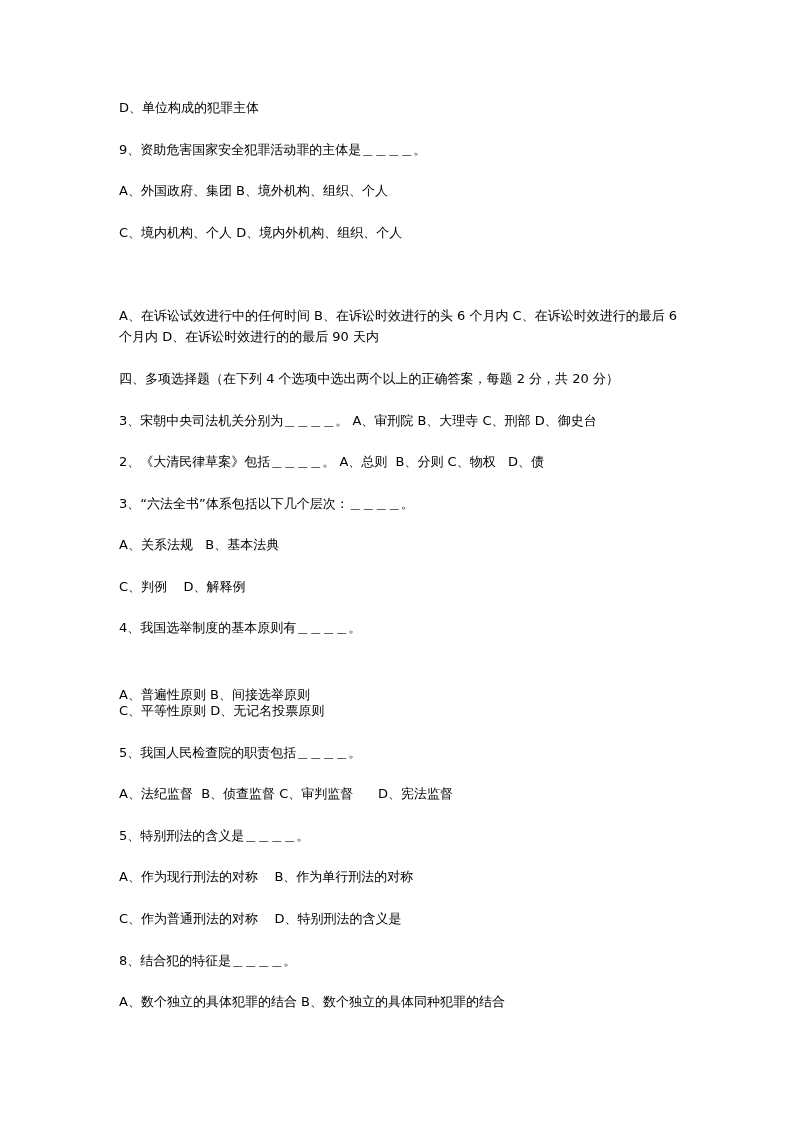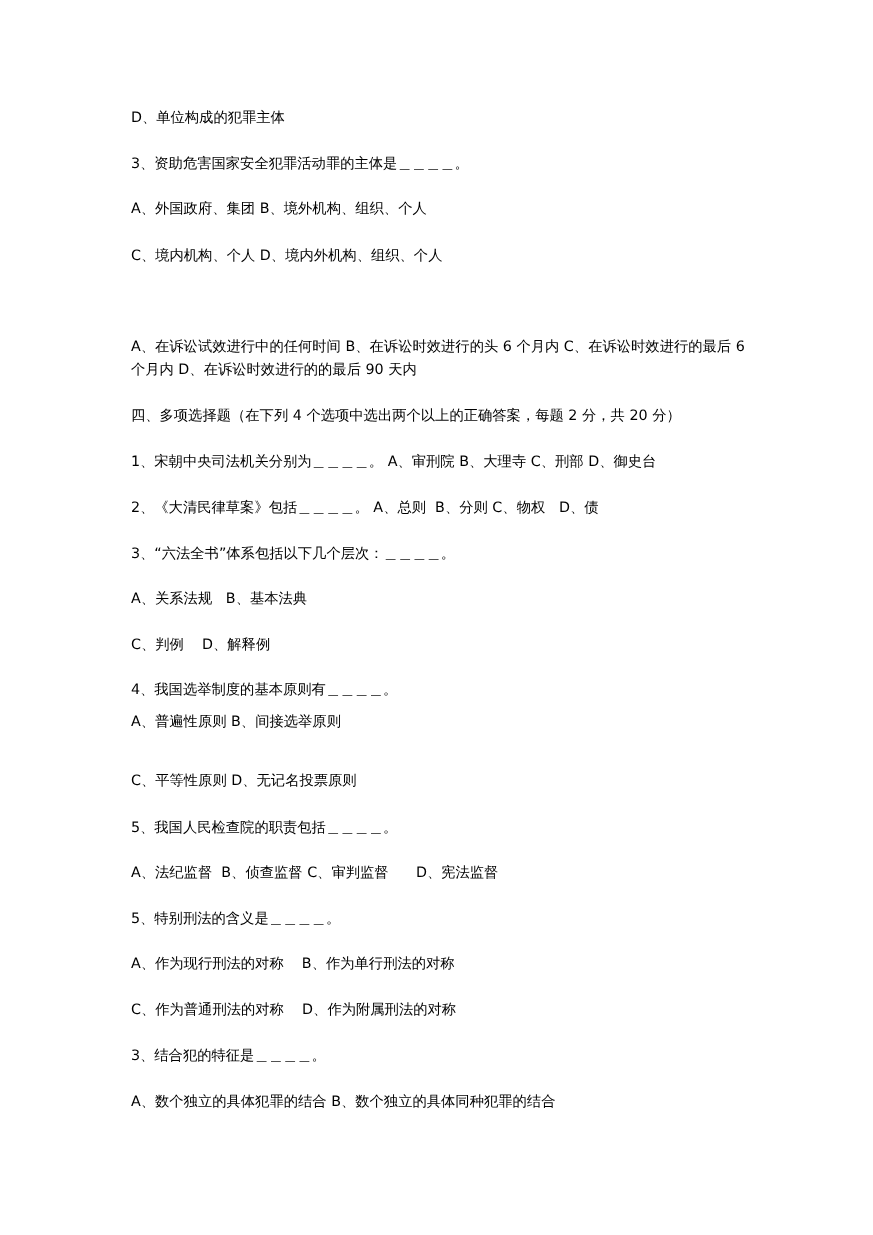--- a/index.html
+++ b/index.html
@@ -7,33 +7,33 @@
          font-family: "DejaVu Sans", "Liberation Sans", sans-serif; color: #000; }
   .page { position: absolute; left: 0; top: 0; width: 794px; height: 1123px; border-radius: 28px; }
   .line { position: absolute; left: 119px; width: 560px; font-size: 13px; line-height: 21px;
           white-space: pre-wrap; letter-spacing: 0px; }
 </style>
 </head>
 <body>
 
 <div class="page">
   <div class="line" style="top:97px">D、单位构成的犯罪主体</div>
-  <div class="line" style="top:139px">3、资助危害国家安全犯罪活动罪的主体是＿＿＿＿。</div>
+  <div class="line" style="top:139px">9、资助危害国家安全犯罪活动罪的主体是＿＿＿＿。</div>
   <div class="line" style="top:180px">A、外国政府、集团 B、境外机构、组织、个人</div>
   <div class="line" style="top:222px">C、境内机构、个人 D、境内外机构、组织、个人</div>
   <div class="line" style="top:305px">A、在诉讼试效进行中的任何时间 B、在诉讼时效进行的头 6 个月内 C、在诉讼时效进行的最后 6 个月内 D、在诉讼时效进行的的最后 90 天内</div>
   <div class="line" style="top:368px">四、多项选择题（在下列 4 个选项中选出两个以上的正确答案，每题 2 分，共 20 分）</div>
-  <div class="line" style="top:410px">1、宋朝中央司法机关分别为＿＿＿＿。 A、审刑院 B、大理寺 C、刑部 D、御史台</div>
+  <div class="line" style="top:410px">3、宋朝中央司法机关分别为＿＿＿＿。 A、审刑院 B、大理寺 C、刑部 D、御史台</div>
   <div class="line" style="top:451px">2、《大清民律草案》包括＿＿＿＿。 A、总则  B、分则 C、物权   D、债</div>
   <div class="line" style="top:493px">3、“六法全书”体系包括以下几个层次：＿＿＿＿。</div>
   <div class="line" style="top:534px">A、关系法规   B、基本法典</div>
   <div class="line" style="top:576px">C、判例    D、解释例</div>
   <div class="line" style="top:617px">4、我国选举制度的基本原则有＿＿＿＿。</div>
-  <div class="line" style="top:646px">A、普遍性原则 B、间接选举原则</div>
+  <div class="line" style="top:684px">A、普遍性原则 B、间接选举原则</div>
   <div class="line" style="top:700px">C、平等性原则 D、无记名投票原则</div>
   <div class="line" style="top:742px">5、我国人民检查院的职责包括＿＿＿＿。</div>
   <div class="line" style="top:783px">A、法纪监督  B、侦查监督 C、审判监督      D、宪法监督</div>
   <div class="line" style="top:825px">5、特别刑法的含义是＿＿＿＿。</div>
   <div class="line" style="top:866px">A、作为现行刑法的对称    B、作为单行刑法的对称</div>
-  <div class="line" style="top:908px">C、作为普通刑法的对称    D、作为附属刑法的对称</div>
-  <div class="line" style="top:950px">3、结合犯的特征是＿＿＿＿。</div>
+  <div class="line" style="top:908px">C、作为普通刑法的对称    D、特别刑法的含义是</div>
+  <div class="line" style="top:950px">8、结合犯的特征是＿＿＿＿。</div>
   <div class="line" style="top:991px">A、数个独立的具体犯罪的结合 B、数个独立的具体同种犯罪的结合</div>
 </div>
 
 </body></html>

